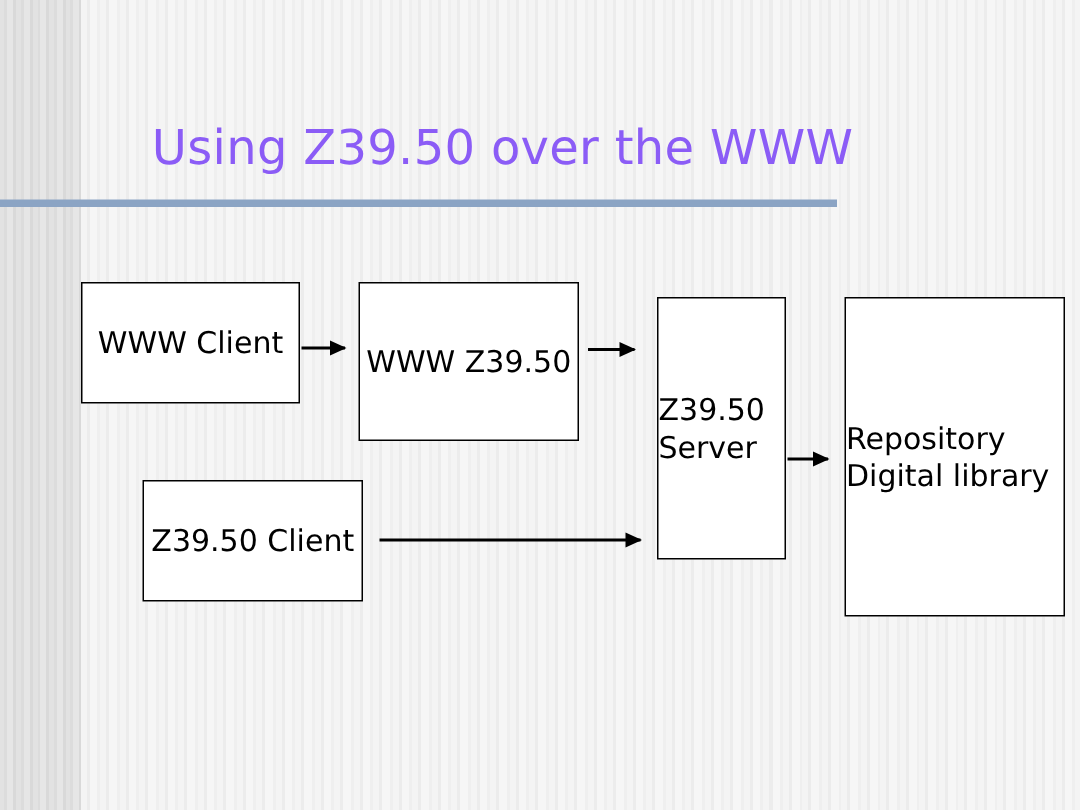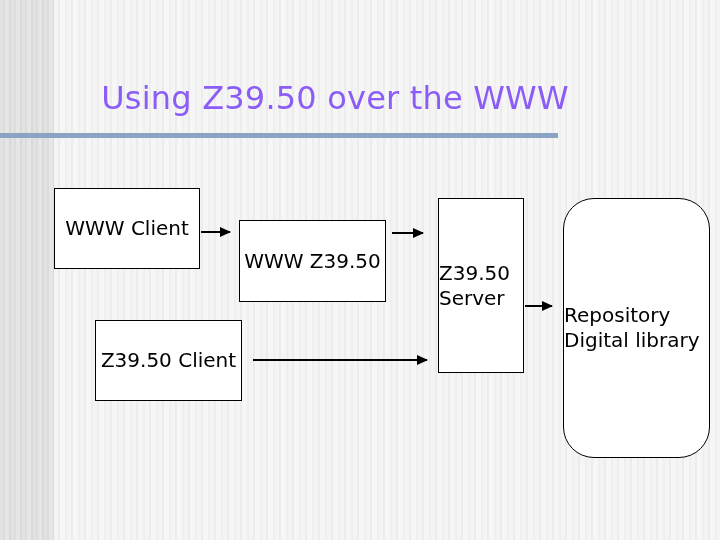--- a/index.html
+++ b/index.html
@@ -100,24 +100,24 @@
   .dbox .label {
     display: block;
   }
 
   
   .dbox.overflow {
     overflow: visible;
   }
 
   #box-www-client  { left: 54px;  top: 188px; width: 146px; height: 81px; }
-  #box-www-z3950   { left: 239px; top: 188px; width: 147px; height: 82px; margin-top: 32px; }
+  #box-www-z3950   { left: 239px; top: 188px; width: 147px; height: 106px; }
   #box-z3950-client{ left: 95px;  top: 320px; width: 147px; height: 81px; }
   #box-z3950-server{ left: 438px; top: 198px; width: 86px;  height: 175px; }
-  #box-repository  { left: 563px; top: 198px; width: 147px; height: 260px; border-radius: 31px; }
+  #box-repository  { left: 563px; top: 198px; width: 147px; height: 213px; }
 
   #box-z3950-server .label,
   #box-repository .label {
     white-space: normal;
   }
 
   
   .arrow {
     position: absolute;
     height: 2px;

